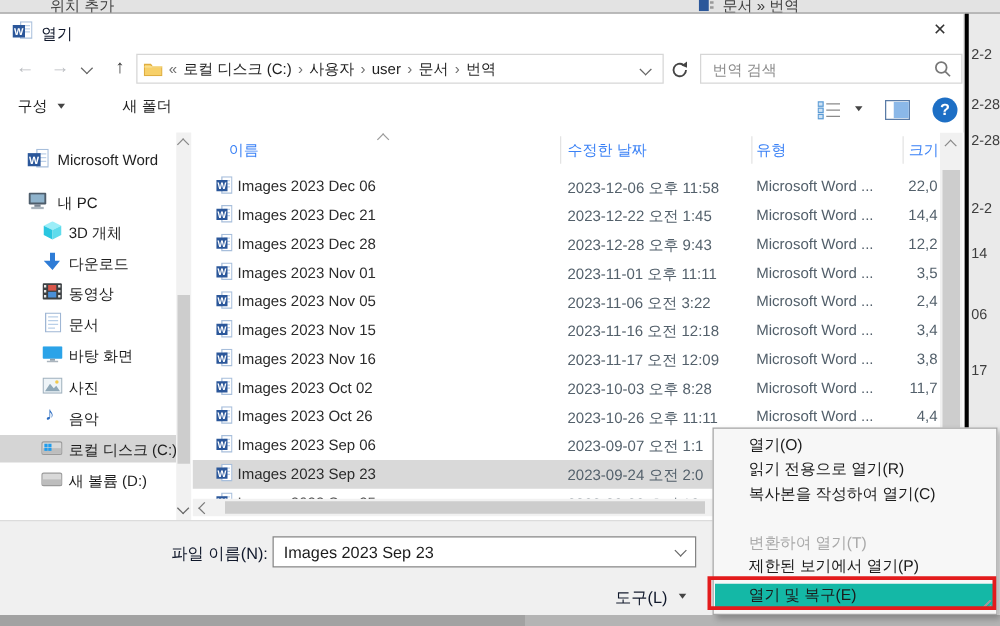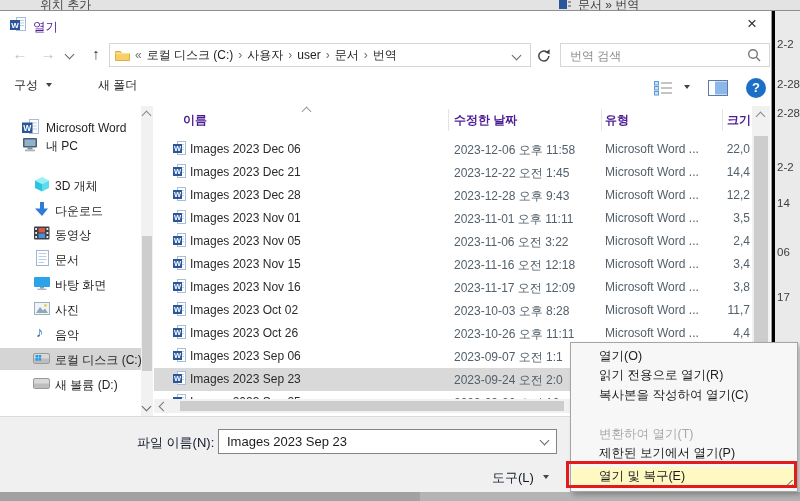--- a/index.html
+++ b/index.html
@@ -12,21 +12,21 @@
   #bg-top{left:0;top:0;width:800px;height:10px;background:#e3e3e3;border-bottom:1px solid #8e8e8e;overflow:hidden;}
   .bg-frag{position:absolute;top:-3px;font-size:12px;color:#3d3d3d;white-space:nowrap;}
   #bg-right{left:772px;top:11px;width:28px;height:481px;background:#eaeaea;border-left:3px solid #000000;overflow:hidden;}
   .rfrag{position:absolute;left:2px;font-size:11.5px;color:#3e3e3e;white-space:nowrap;}
   #bottom-strip-l{left:0;top:492px;width:420px;height:9px;background:#a2a2a2;}
   #bottom-strip-r{left:420px;top:492px;width:380px;height:9px;background:#b4b4b4;}
 
   
   #dialog{left:0;top:11px;width:771px;height:481px;background:#fff;border-right:1px solid #9b9b9b;overflow:hidden;}
 
-  .title-text{font-size:12.5px;color:#4c1d95;}
+  .title-text{font-size:12.5px;color:#0f172a;}
   #close-btn{left:733px;top:0;width:38px;height:27px;text-align:center;line-height:26px;font-size:17px;color:#333;cursor:default;}
 
   
   .navglyph{font-size:15px;line-height:26px;text-align:center;}
   #breadcrumb{left:109px;top:32px;width:422px;height:24px;background:#fff;border:1px solid #d6d6d6;
               display:flex;align-items:center;gap:5px;padding-left:5px;box-sizing:border-box;font-size:12px;}
   .crumb{color:#1f1f1f;white-space:nowrap;}
   .crumb-sep{color:#707070;font-size:12px;}
   #search-box{left:560px;top:32px;width:210px;height:24px;background:#fff;border:1px solid #d6d6d6;box-sizing:border-box;}
   #search-ph{position:absolute;left:9px;top:4px;font-size:12px;color:#8b8b8b;}
@@ -41,21 +41,21 @@
   #help-btn{left:746px;top:67px;width:20px;height:20px;border-radius:50%;background:#1d6fc5;color:#fff;
             font-weight:bold;font-size:13px;text-align:center;line-height:20px;}
 
   
   .side-item{position:absolute;left:0;width:141px;height:22px;}
   .side-item .lbl{position:absolute;top:4px;font-size:12px;color:#1f1f1f;white-space:nowrap;}
   .side-sel{background:#d5d5d5;}
 
   
   #list{left:154px;top:95px;width:618px;height:310px;background:#fff;overflow:hidden;}
-  .hdr{position:absolute;top:6px;font-size:12px;color:#4c1d95;white-space:nowrap;font-weight:bold;}
+  .hdr{position:absolute;top:6px;font-size:12px;color:#3b82f6;white-space:nowrap;}
   .hdr-sep{position:absolute;top:3px;width:1px;height:22px;background:#e3e3e3;}
   .rows{position:absolute;left:0;top:32px;width:618px;}
   .row{position:relative;height:23px;}
   .row.sel{background:#d9d9d9;}
   .row .ic{position:absolute;left:19px;top:3px;}
   .c-name{position:absolute;left:36px;top:4px;font-size:12px;color:#2b2b2b;white-space:nowrap;}
   .c-date{position:absolute;left:300px;top:4px;font-size:12px;color:#53606b;white-space:nowrap;}
   .c-type{position:absolute;left:451px;top:4px;font-size:12px;color:#53606b;white-space:nowrap;}
   .c-size{position:absolute;left:492px;width:104px;top:4px;font-size:12px;color:#53606b;text-align:right;}
 
@@ -68,21 +68,21 @@
   .f-label{font-size:13px;color:#0f172a;}
   #fname-box{position:absolute;left:218px;top:12px;width:339px;height:25px;background:#fff;border:1px solid #848484;box-sizing:border-box;}
   #fname-val{position:absolute;left:8px;top:4px;font-size:13px;color:#1c1c1c;white-space:nowrap;}
 
   
   #ctx-menu{left:570px;top:342px;width:228px;height:150px;background:#f7f7f7;border:1px solid #a5a5a5;
             box-sizing:border-box;box-shadow:3px 3px 5px rgba(0,0,0,.25);z-index:10;}
   .mi{position:absolute;left:1px;width:224px;height:19px;font-size:12.5px;color:#1c1c1c;line-height:19px;
       padding-left:27px;box-sizing:border-box;white-space:nowrap;}
   .mi.dis{color:#a9a9a9;}
-  .mi.hl{background:#fef9c3;}
+  .mi.hl{background:#14b8a6;}
   #grip{position:absolute;right:4px;bottom:3px;width:8px;height:8px;
         background:linear-gradient(135deg,transparent 40%,#9a9a9a 40%,#9a9a9a 55%,transparent 55%,transparent 70%,#9a9a9a 70%,#9a9a9a 85%,transparent 85%);}
   #red-box{left:566px;top:461px;width:231px;height:27px;border:3px solid #e31b1c;box-sizing:border-box;z-index:12;}
 </style>
 </head>
 <body>
 
 <div id="root">
 
   <div class="abs" id="bg-top">
@@ -175,21 +175,21 @@
       <svg class="abs" style="left:22px;top:2px;" width="17" height="17">
         <rect x="7.5" y="0.5" width="9" height="14" fill="#fff" stroke="#a7bedb"></rect>
         <line x1="9" y1="4" x2="15" y2="4" stroke="#bcd0e8"></line>
           <line x1="9" y1="7" x2="15" y2="7" stroke="#bcd0e8"></line>
           <line x1="9" y1="10" x2="15" y2="10" stroke="#bcd0e8"></line>
         <rect x="0" y="3.5" width="10.5" height="10.5" fill="#2b579a"></rect>
         <text x="5.2" y="12" font-size="8.5" fill="#fff" text-anchor="middle" font-weight="bold" font-family="Liberation Sans,sans-serif">W</text>
       </svg>
       <span class="lbl" style="left:46px;">Microsoft Word</span>
     </div>
-    <div class="abs side-item" style="top:123px;">
+    <div class="abs side-item" style="top:139px;">
       <svg class="abs" style="left:22px;top:4px;" width="16" height="14">
         <rect x="1" y="0" width="14" height="9.5" rx="1" fill="#4e5d6b"></rect>
           <rect x="2.5" y="1.5" width="11" height="6.5" fill="#8fb3cc"></rect>
         <rect x="5.5" y="9.5" width="5" height="2" fill="#7b8794"></rect>
           <rect x="3" y="11.5" width="10" height="1.8" fill="#aab4bd"></rect>
       </svg>
       <span class="lbl" style="left:46px;">내 PC</span>
     </div>
     <div class="abs side-item" style="top:163px;">
       <svg class="abs" style="left:34px;top:3px;" width="16" height="15">

